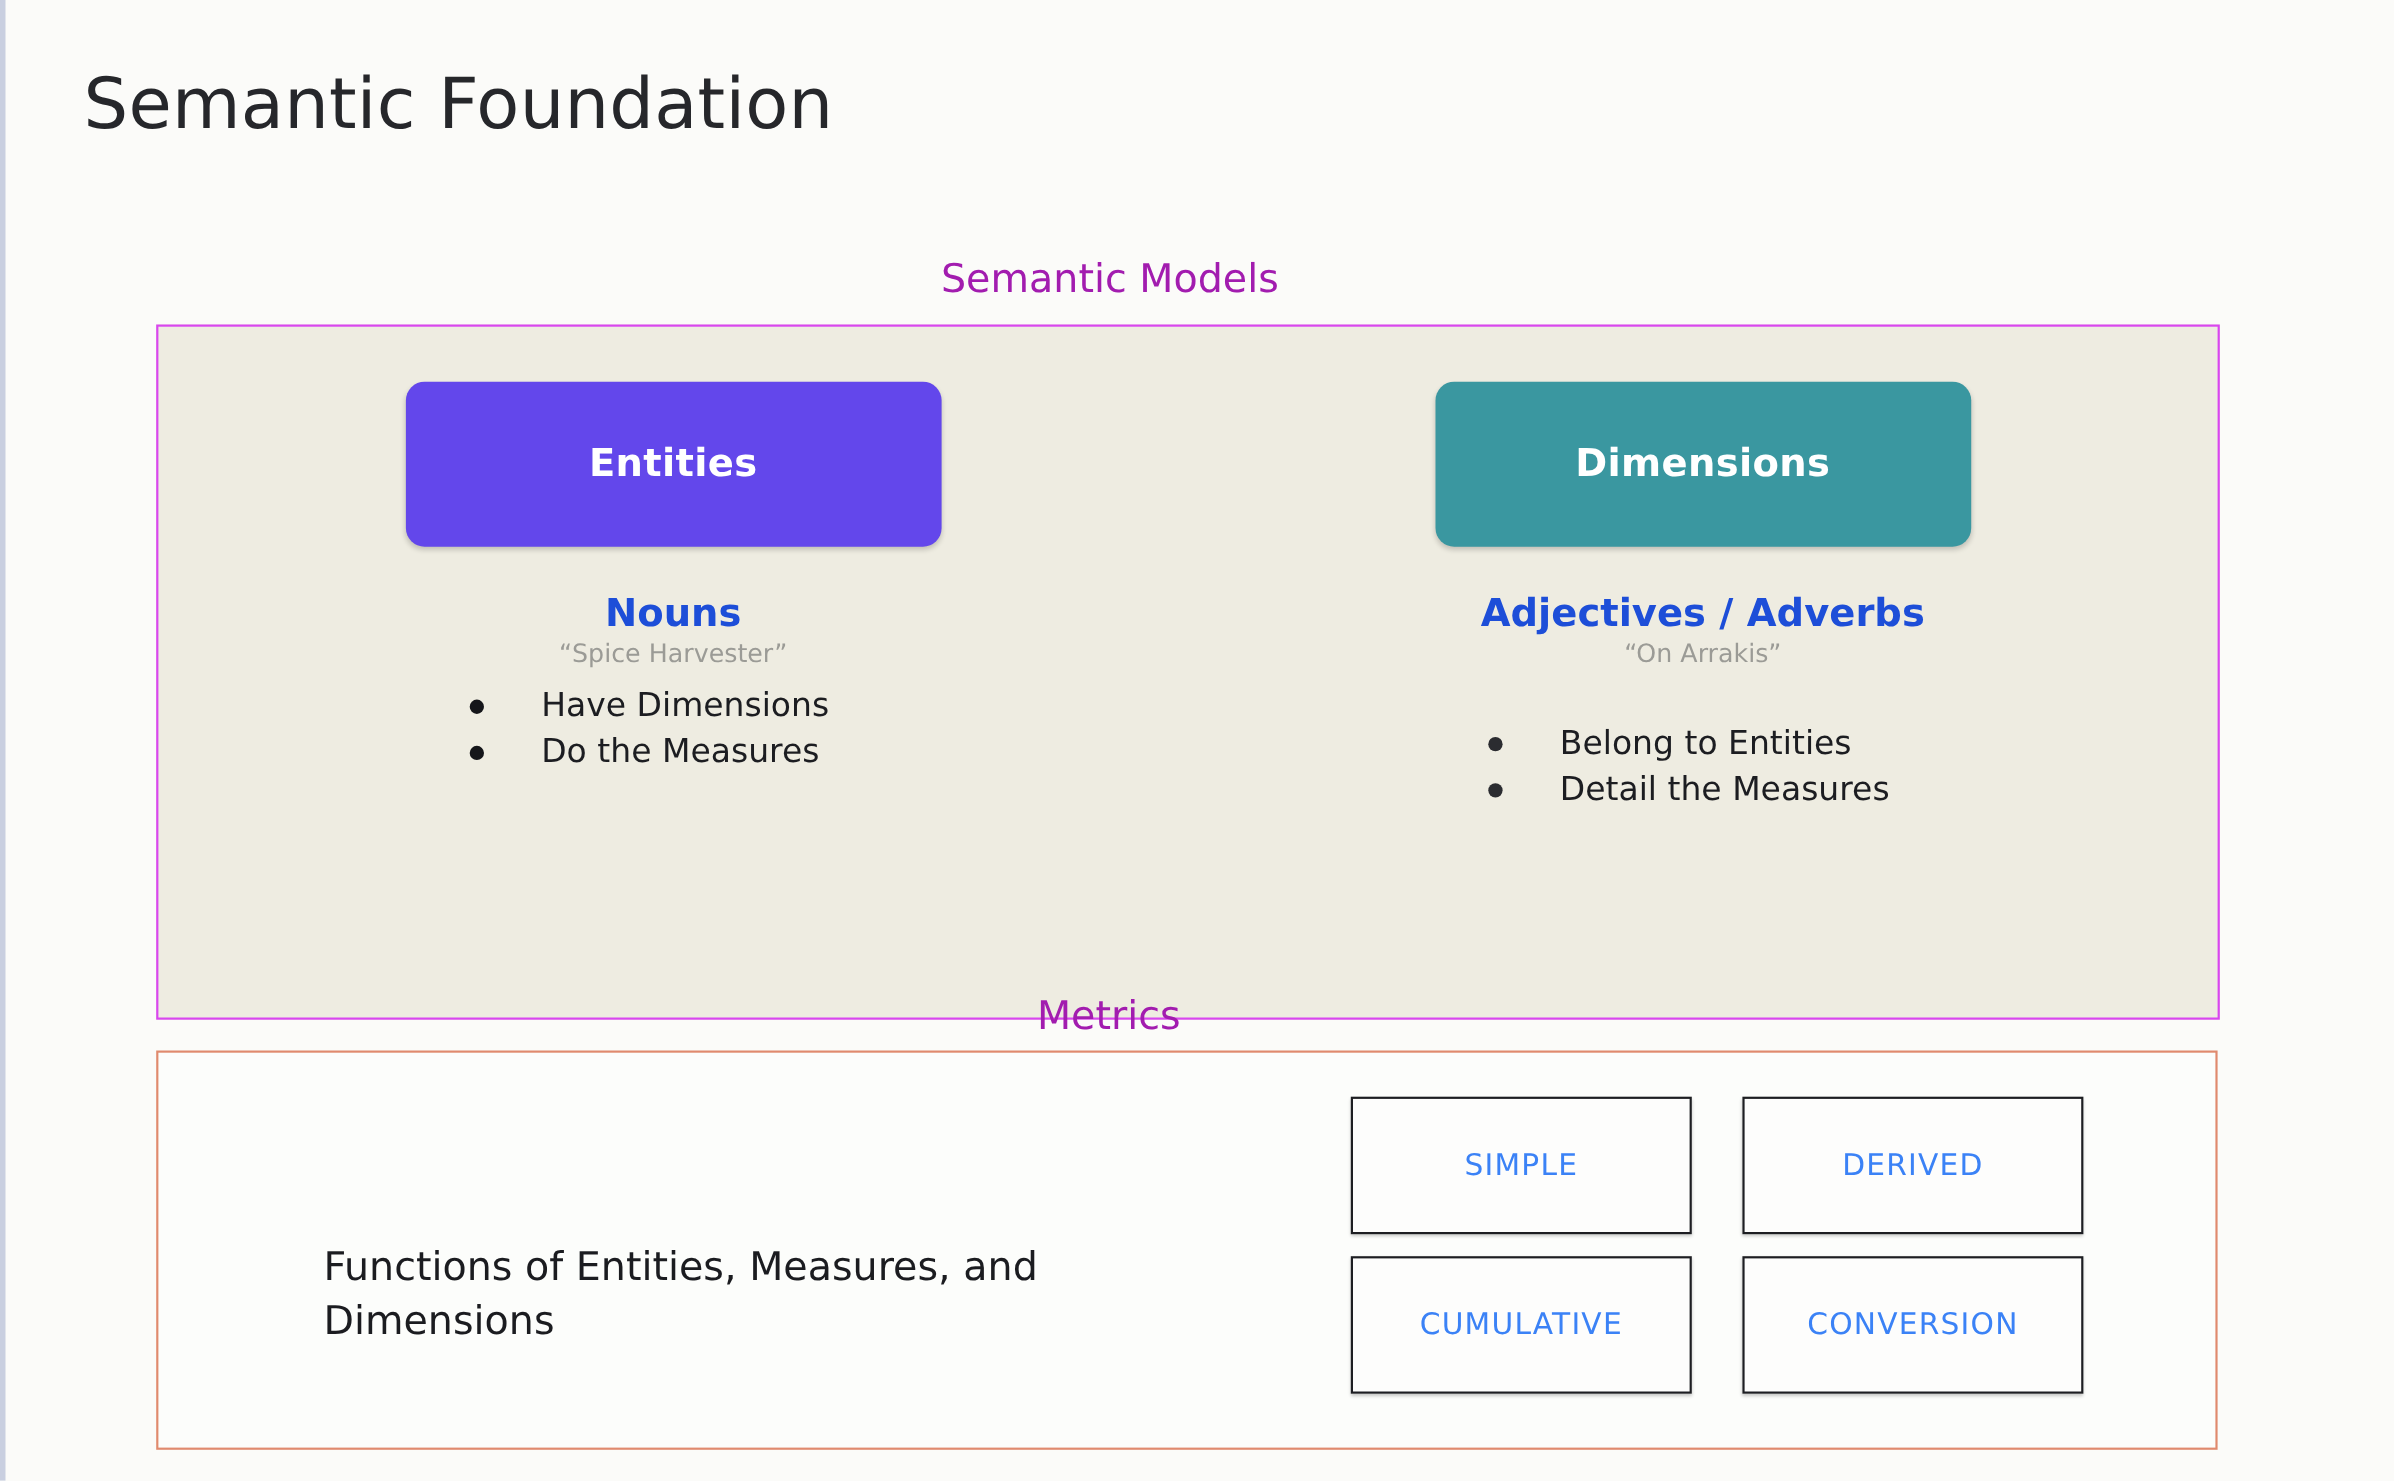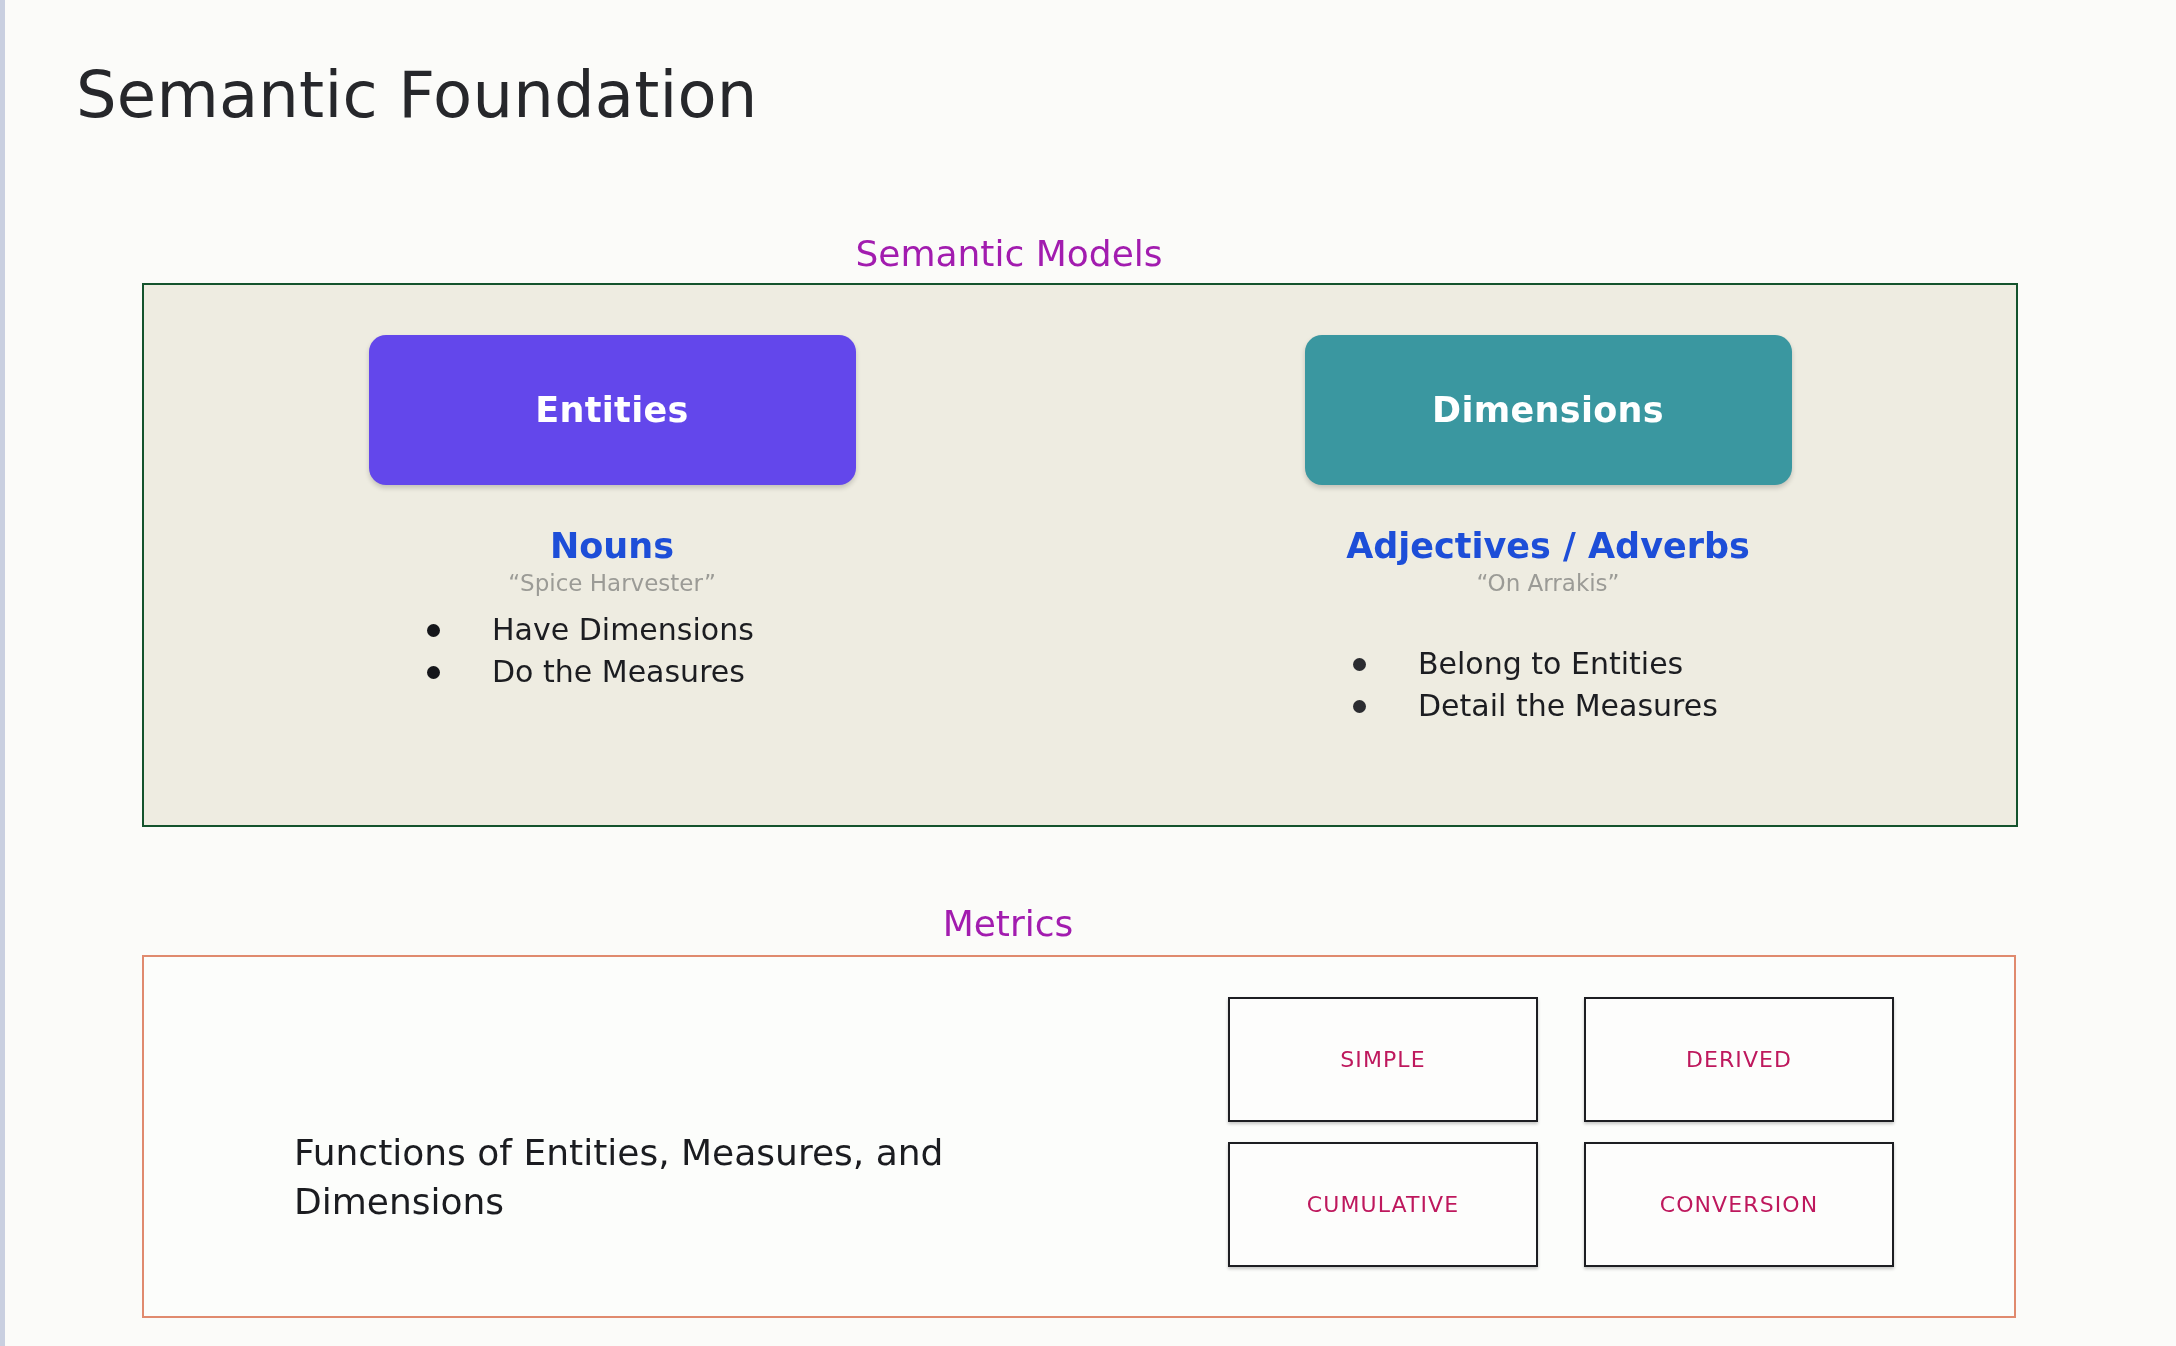--- a/index.html
+++ b/index.html
@@ -59,25 +59,25 @@
     left: 0;
     top: 903px;
     width: 2016px;
     text-align: center;
   }
 
   
   .models-panel {
     position: absolute;
     left: 142px;
-    top: 283px;
+    top: 295px;
     width: 1876px;
-    height: 544px;
+    height: 632px;
     background: #eeece1;
-    border: 2px solid #14532d;
+    border: 2px solid #d946ef;
     box-sizing: border-box;
   }
   .models-grid {
     position: absolute;
     left: 0; top: 0;
     width: 100%;
     height: 100%;
     display: flex;
     flex-direction: row;
   }
@@ -185,23 +185,23 @@
     grid-template-rows: 125px 125px;
     column-gap: 46px;
     row-gap: 20px;
   }
   .metric-type {
     border: 2px solid #1d1e22;
     background: #fdfdfc;
     display: flex;
     align-items: center;
     justify-content: center;
-    font-size: 22px;
+    font-size: 27px;
     letter-spacing: 1.1px;
-    color: #be185d;
+    color: #3b82f6;
     box-shadow: 0 2px 3px rgba(0,0,0,0.22);
     box-sizing: border-box;
   }
 </style>
 </head>
 <body>
 
 <div class="edge-strip"></div>
 
 <div class="slide">

